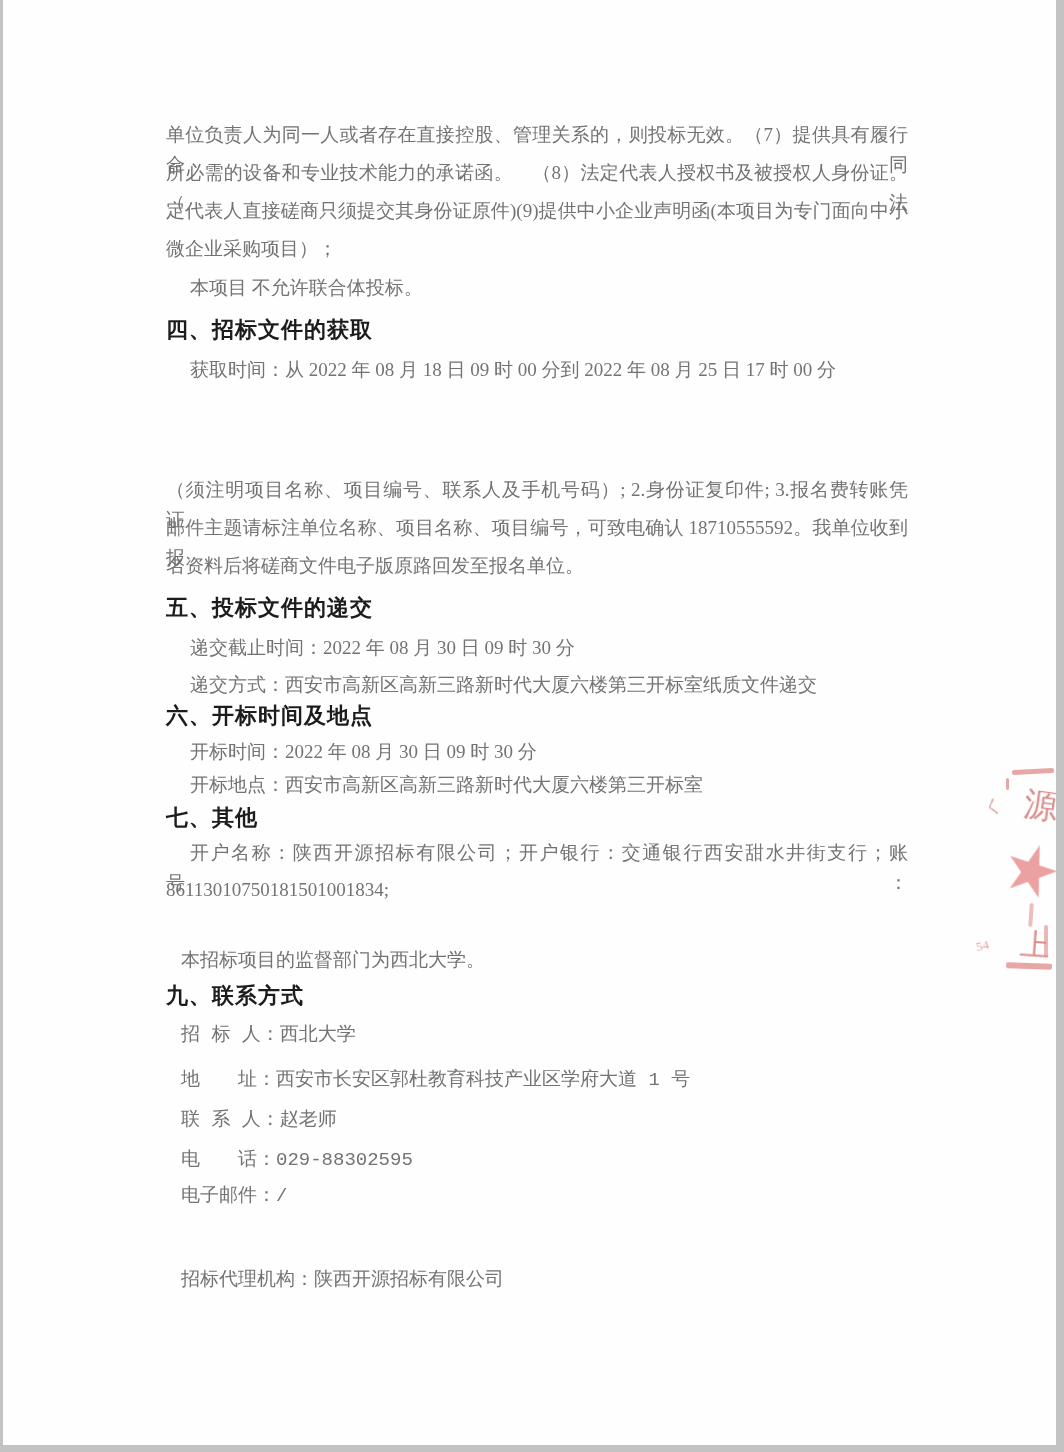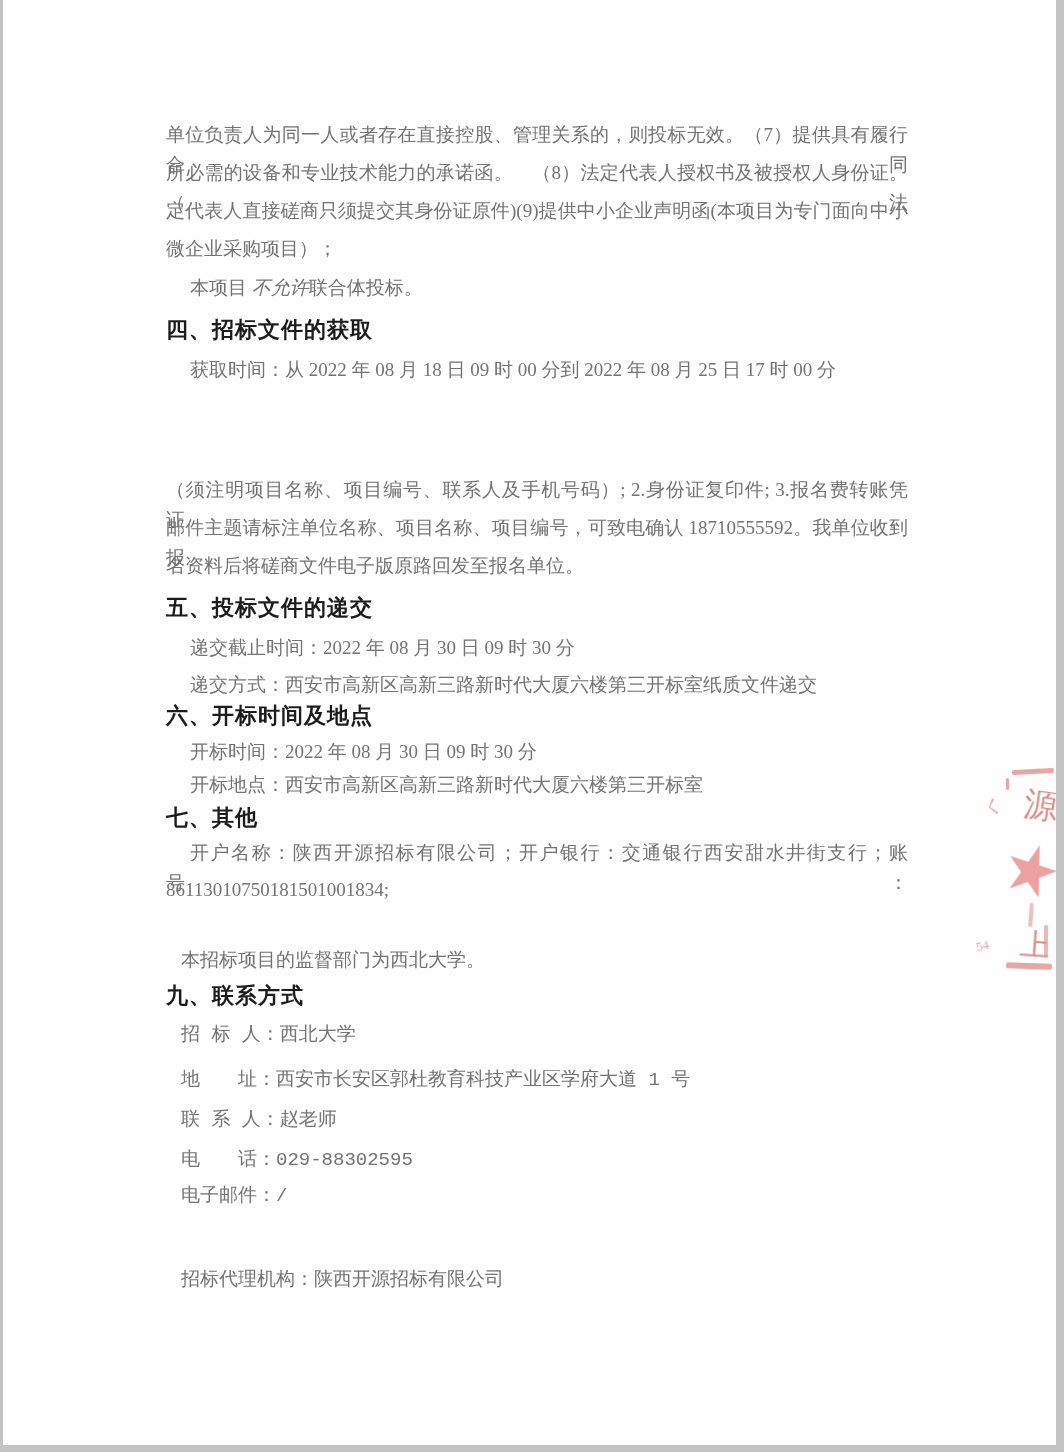--- a/index.html
+++ b/index.html
@@ -37,21 +37,21 @@
     left: 163px;
     width: 742px;
     margin: 0;
     font-family: "Liberation Sans", "DejaVu Sans", sans-serif;
     font-weight: 700;
     font-size: 22px;
     line-height: 30px;
     letter-spacing: 1px;
     color: #1c1c1c;
   }
-  .em-italic { font-style: italic; }
+  .em-italic { }
   
   .stamp-el {
     position: absolute;
     font-family: "Liberation Serif", "DejaVu Serif", serif;
     color: #d47878;
     filter: blur(0.4px);
   }
   .stamp-bar {
     position: absolute;
     background: #e08a8a;

